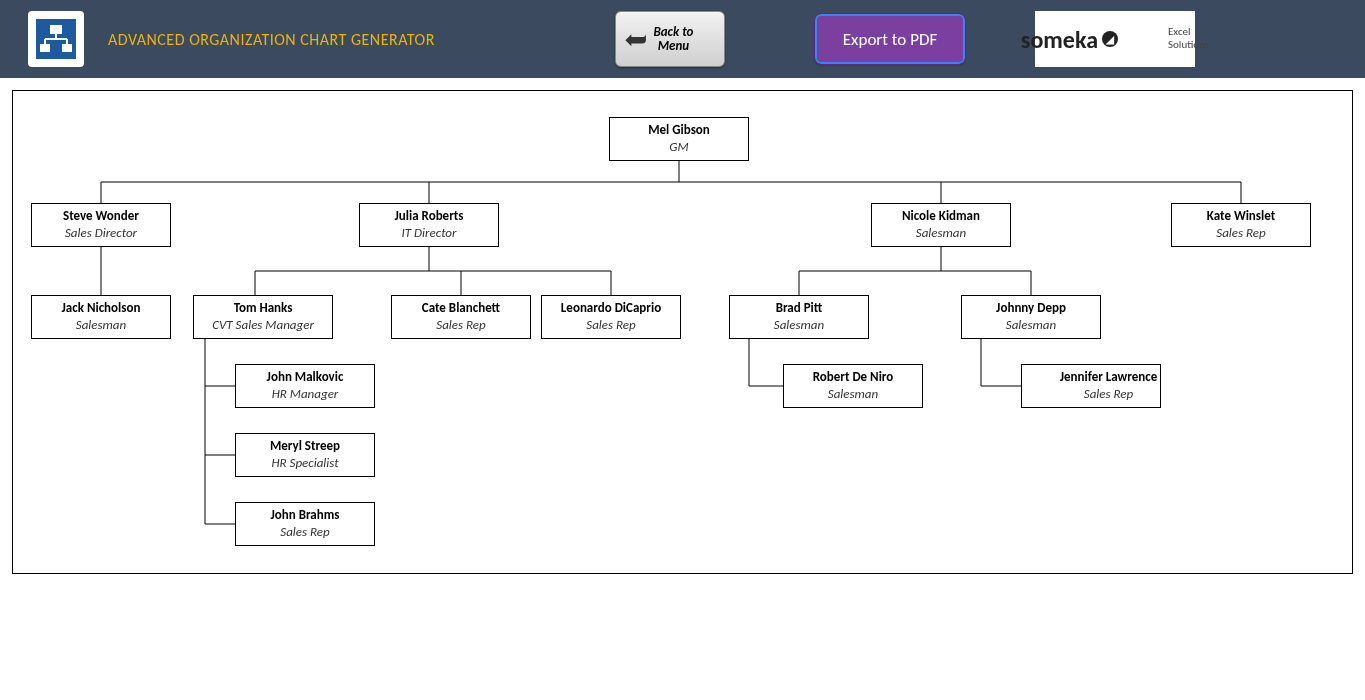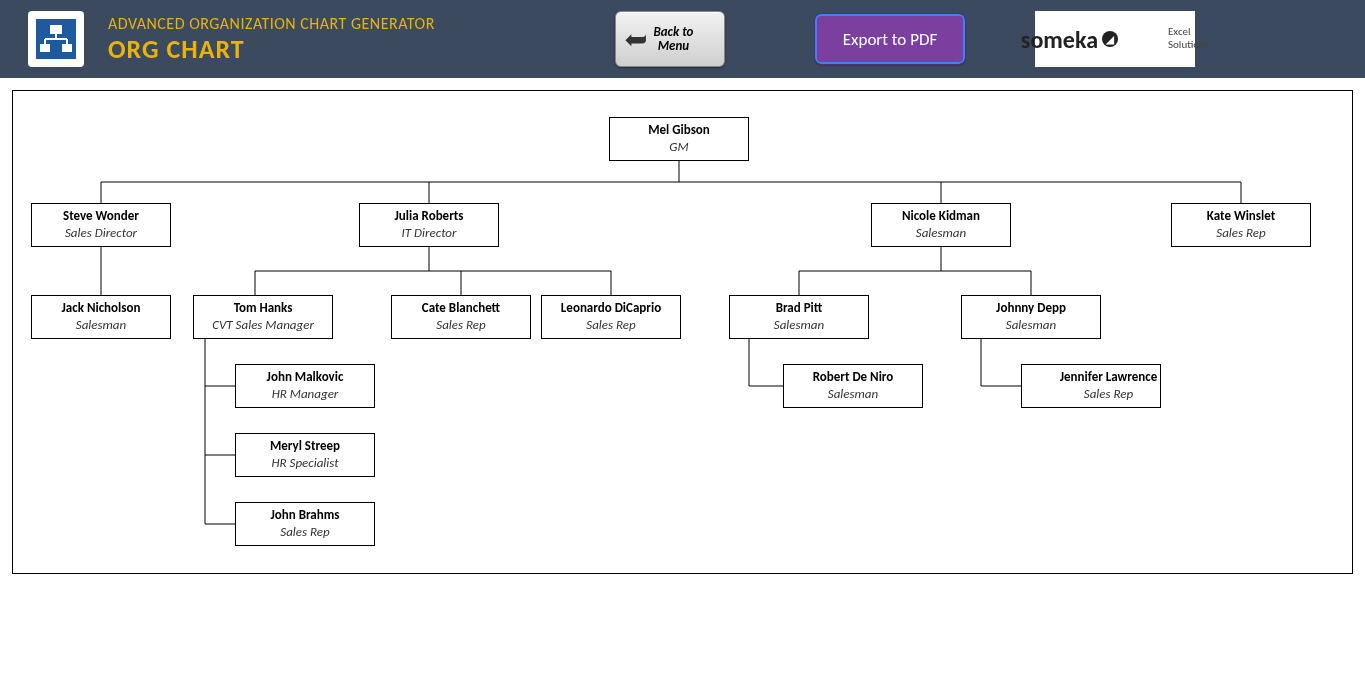--- a/index.html
+++ b/index.html
@@ -129,21 +129,20 @@
       <rect x="4" y="25" width="10" height="8" fill="#fff"></rect>
       <rect x="26" y="25" width="10" height="8" fill="#fff"></rect>
       <line x1="20" y1="15" x2="20" y2="20" stroke="#fff" stroke-width="2"></line>
       <line x1="9" y1="20" x2="31" y2="20" stroke="#fff" stroke-width="2"></line>
       <line x1="9" y1="20" x2="9" y2="25" stroke="#fff" stroke-width="2"></line>
       <line x1="31" y1="20" x2="31" y2="25" stroke="#fff" stroke-width="2"></line>
     </svg>
   </div>
   <div class="titles">
     <div class="subtitle">ADVANCED ORGANIZATION CHART GENERATOR</div>
-    <div class="maintitle">ORG CHART</div>
   </div>
   <div class="btn-back">
     <span class="arrow">➥</span>
     <span class="lbl">Back to
 Menu</span>
   </div>
   <div class="btn-export">
     <span>Export to PDF</span>
   </div>
   <div class="brand">

